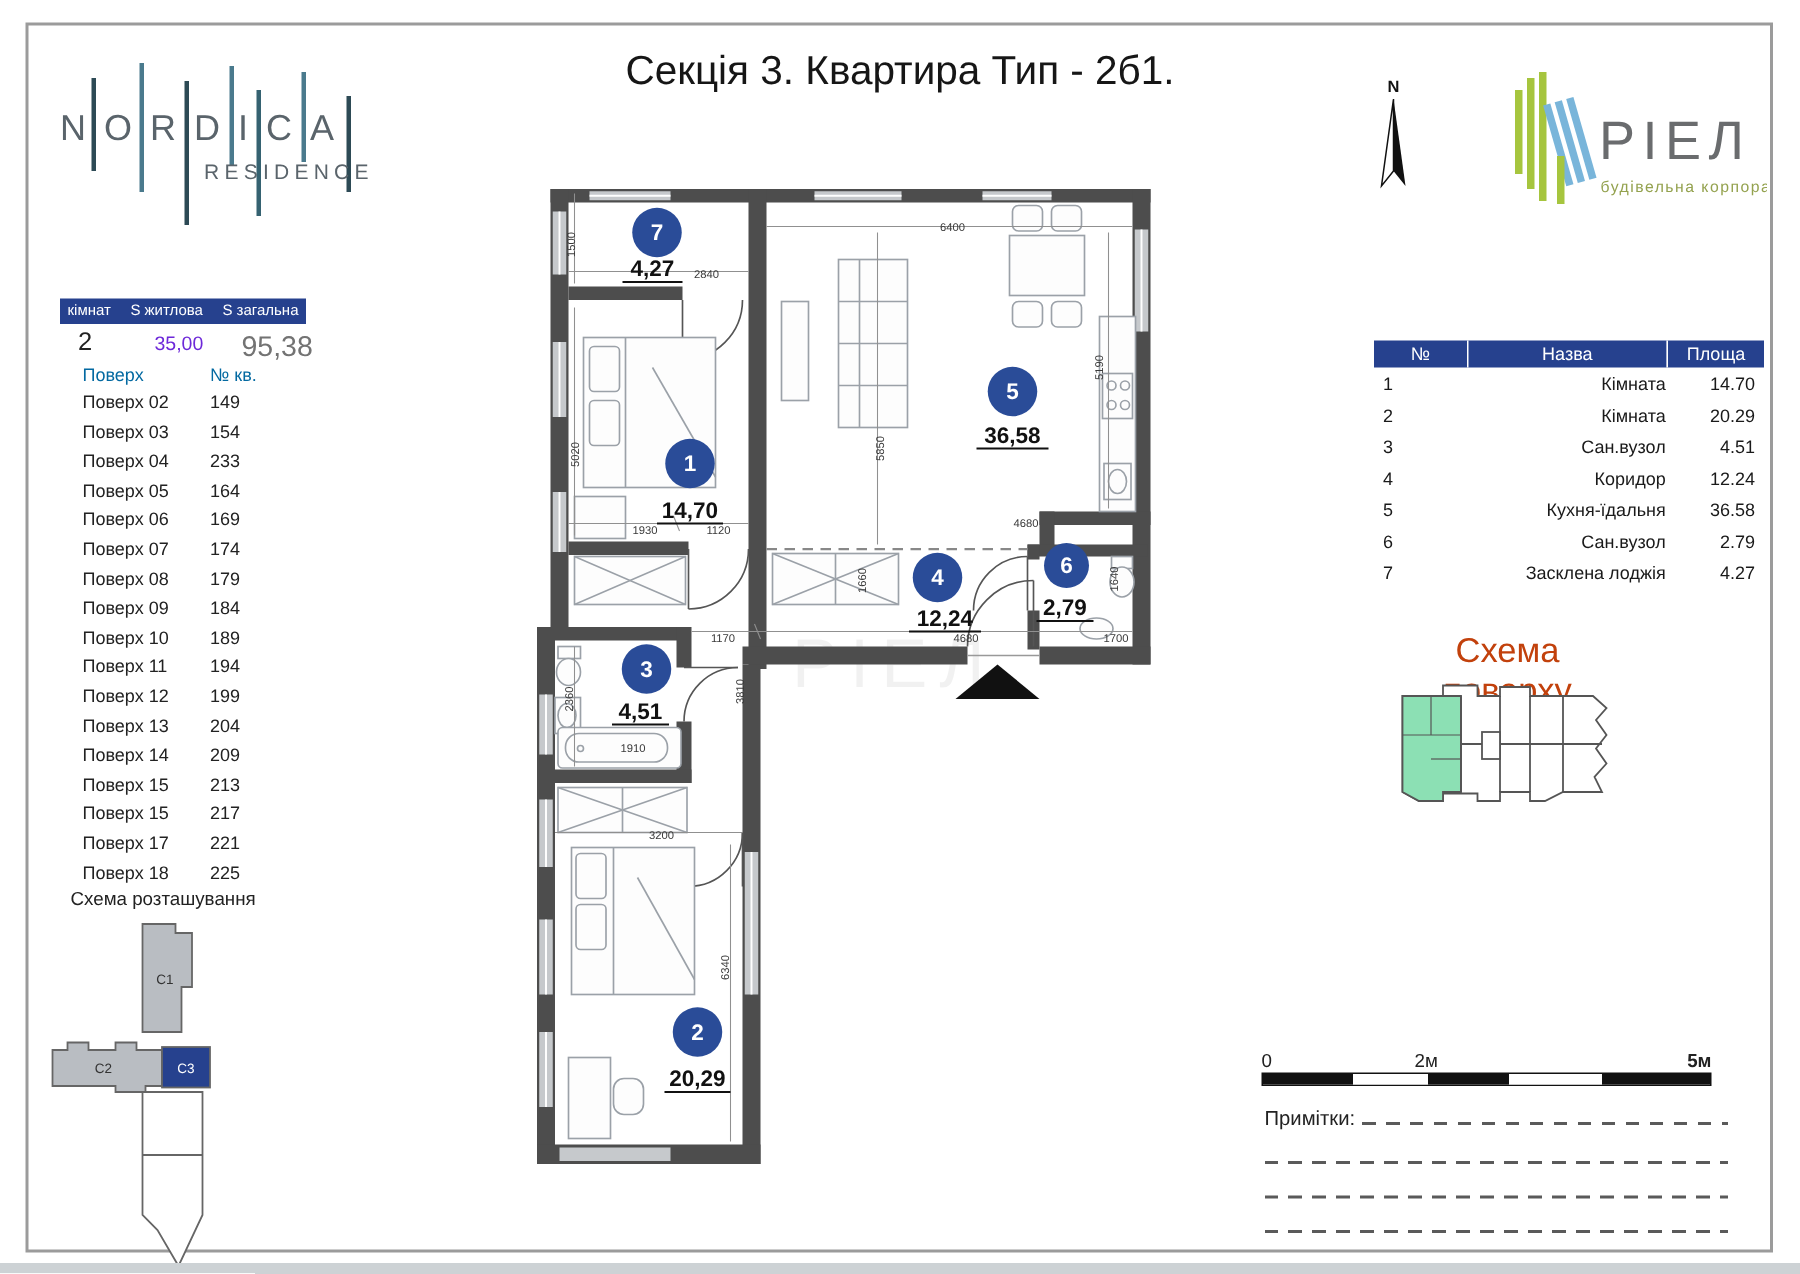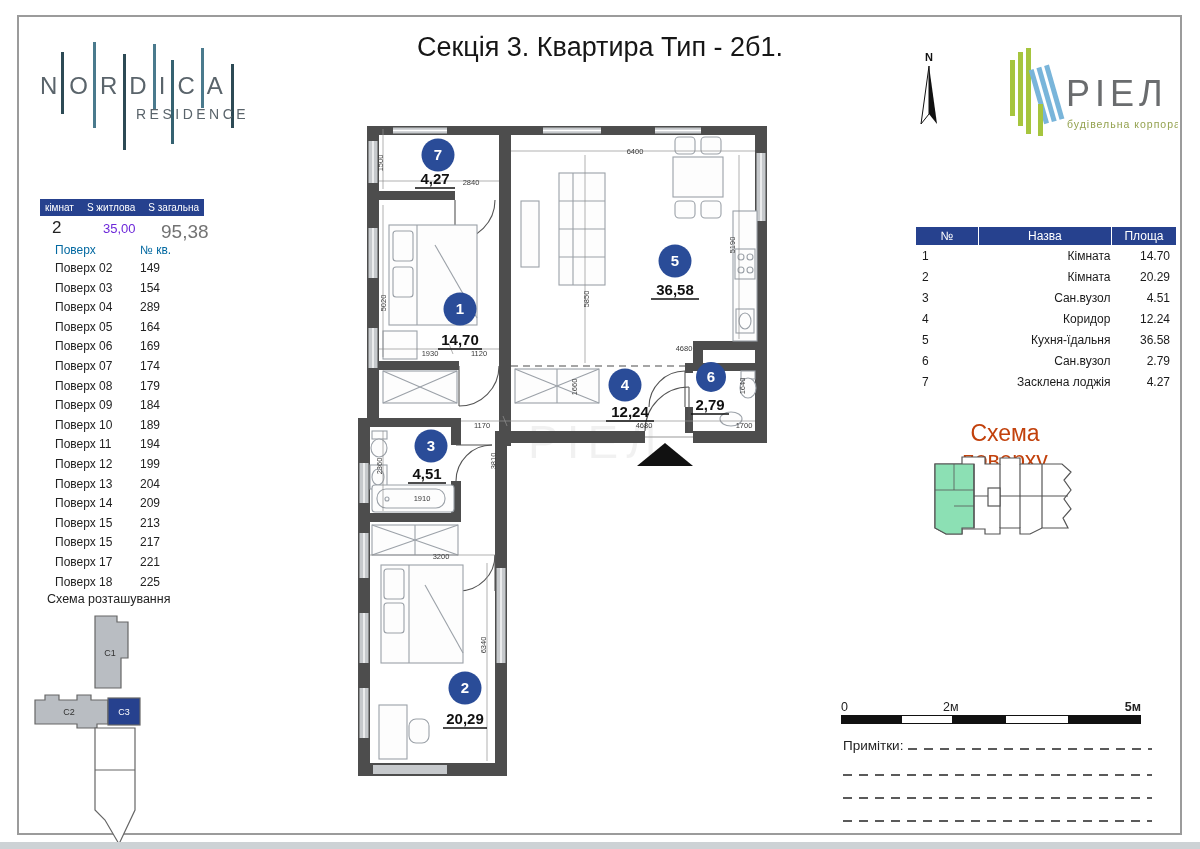--- a/index.html
+++ b/index.html
@@ -121,21 +121,21 @@
   <span class="sum-living">35,00</span>
   <span class="sum-total">95,38</span>
 
   <div class="floors-head">
     <span>Поверх</span>
     <span class="apt">№ кв.</span>
   </div>
   <div class="floors">
     <div class="frow"><span>Поверх 02</span><span class="apt">149</span></div>
     <div class="frow"><span>Поверх 03</span><span class="apt">154</span></div>
-    <div class="frow"><span>Поверх 04</span><span class="apt">289</span></div>
+    <div class="frow"><span>Поверх 04</span><span class="apt">233</span></div>
     <div class="frow"><span>Поверх 05</span><span class="apt">164</span></div>
     <div class="frow"><span>Поверх 06</span><span class="apt">169</span></div>
     <div class="frow"><span>Поверх 07</span><span class="apt">174</span></div>
     <div class="frow"><span>Поверх 08</span><span class="apt">179</span></div>
     <div class="frow"><span>Поверх 09</span><span class="apt">184</span></div>
     <div class="frow"><span>Поверх 10</span><span class="apt">189</span></div>
     <div class="frow"><span>Поверх 11</span><span class="apt">194</span></div>
     <div class="frow"><span>Поверх 12</span><span class="apt">199</span></div>
     <div class="frow"><span>Поверх 13</span><span class="apt">204</span></div>
     <div class="frow"><span>Поверх 14</span><span class="apt">209</span></div>

